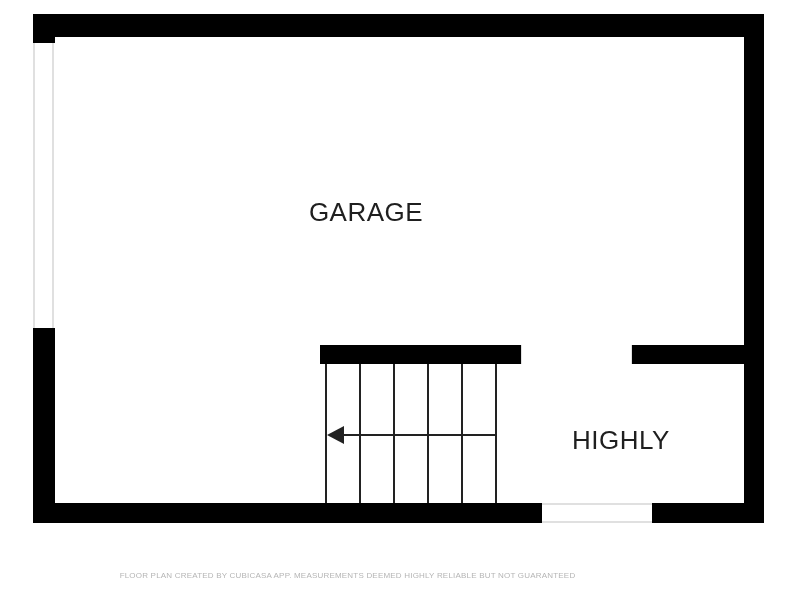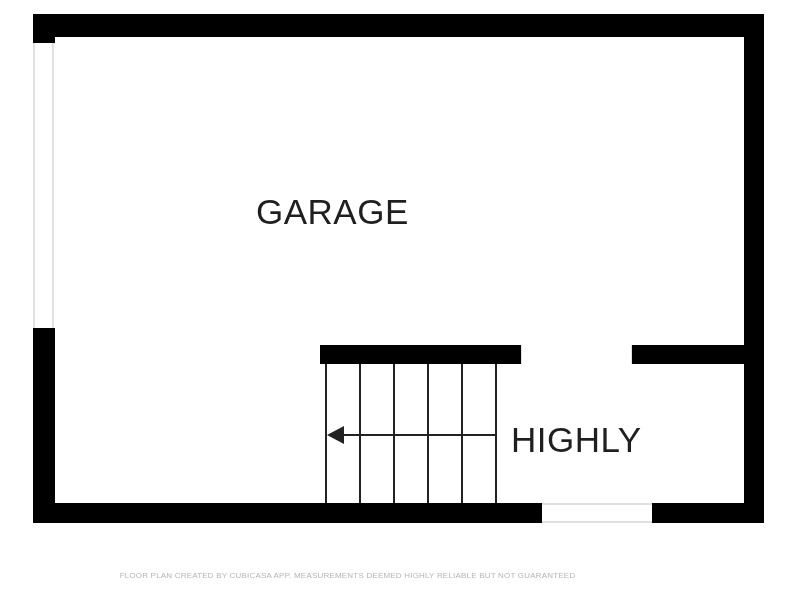--- a/index.html
+++ b/index.html
@@ -74,21 +74,22 @@
     width: 0; height: 0;
     border-top: 9px solid transparent;
     border-bottom: 9px solid transparent;
     border-right: 17px solid var(--stair-line);
   }
 
   
   .room-label {
     position: absolute;
     width: 220px;
-    font-size: 35px;
+    text-align: center;
+    font-size: 26px;
     font-weight: 400;
     letter-spacing: 0.5px;
     color: var(--room-label);
     line-height: 32px;
   }
   .label-garage { left: 256px; top: 196px; }
   .label-foyer  { left: 511px; top: 424px; }
 
   
   .footer {

